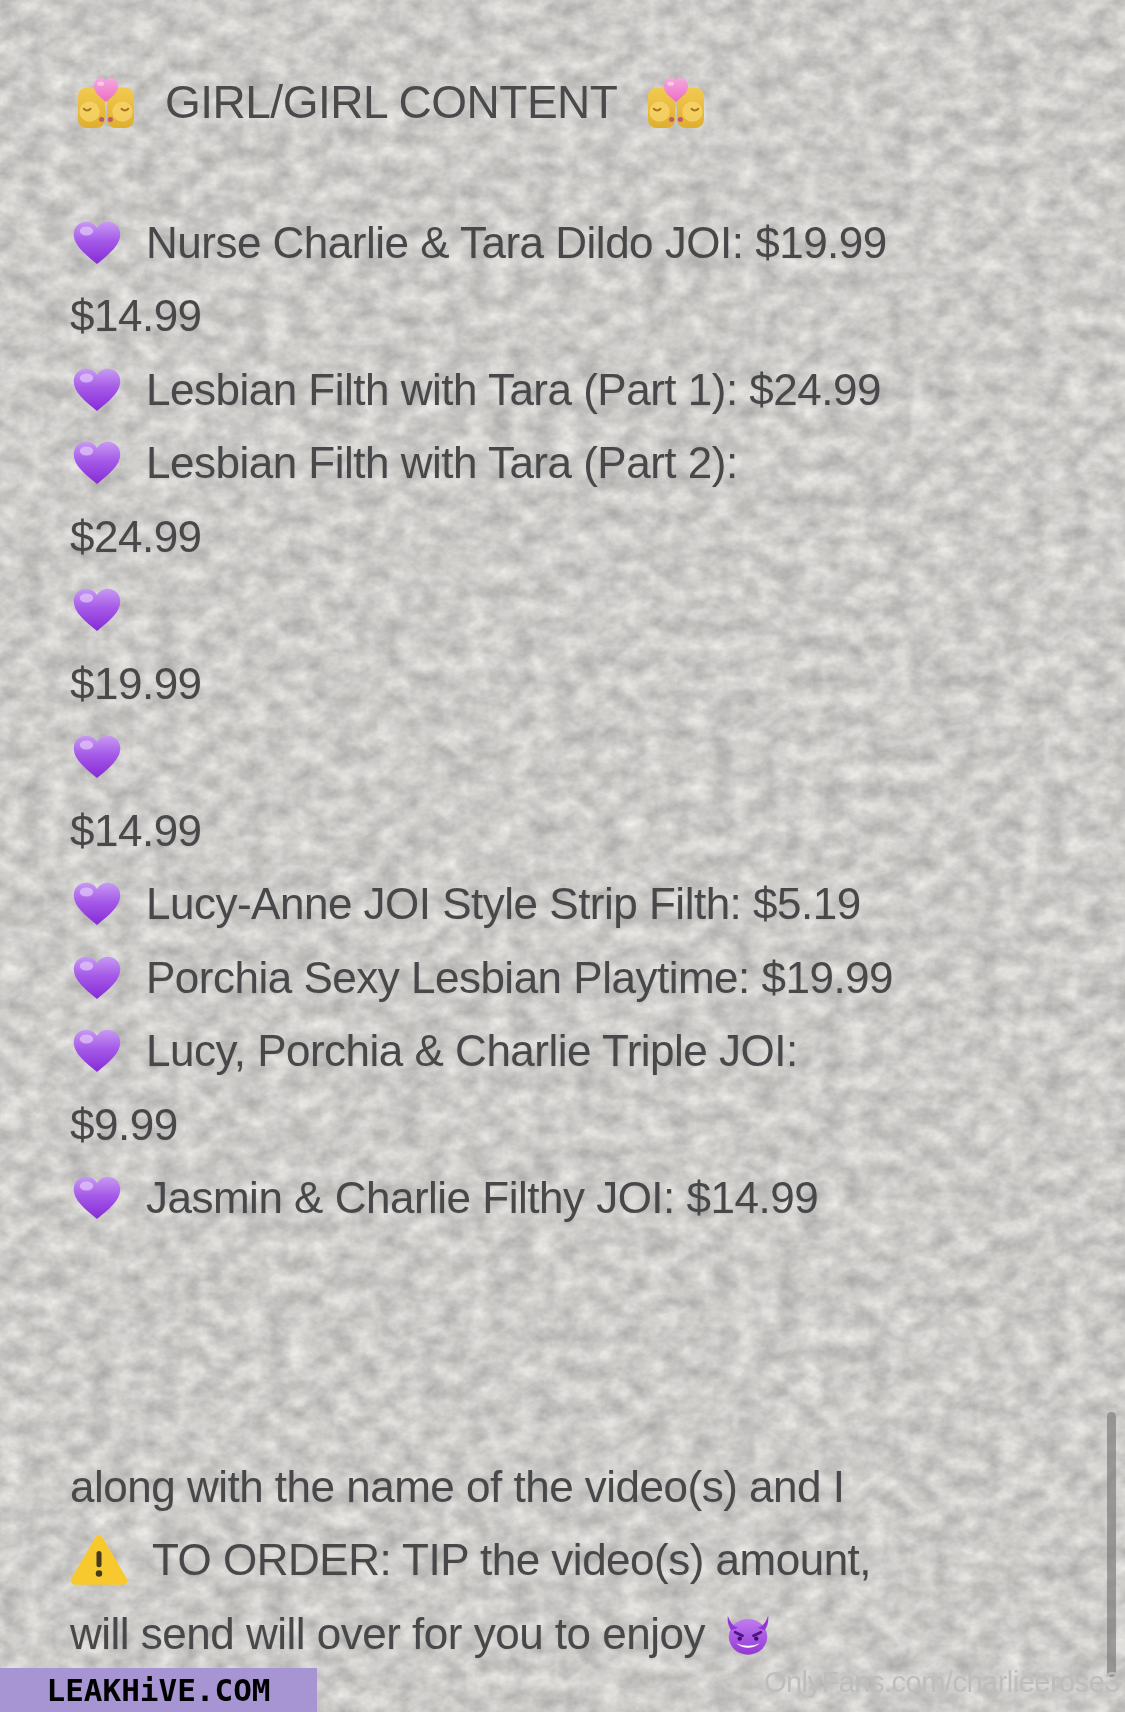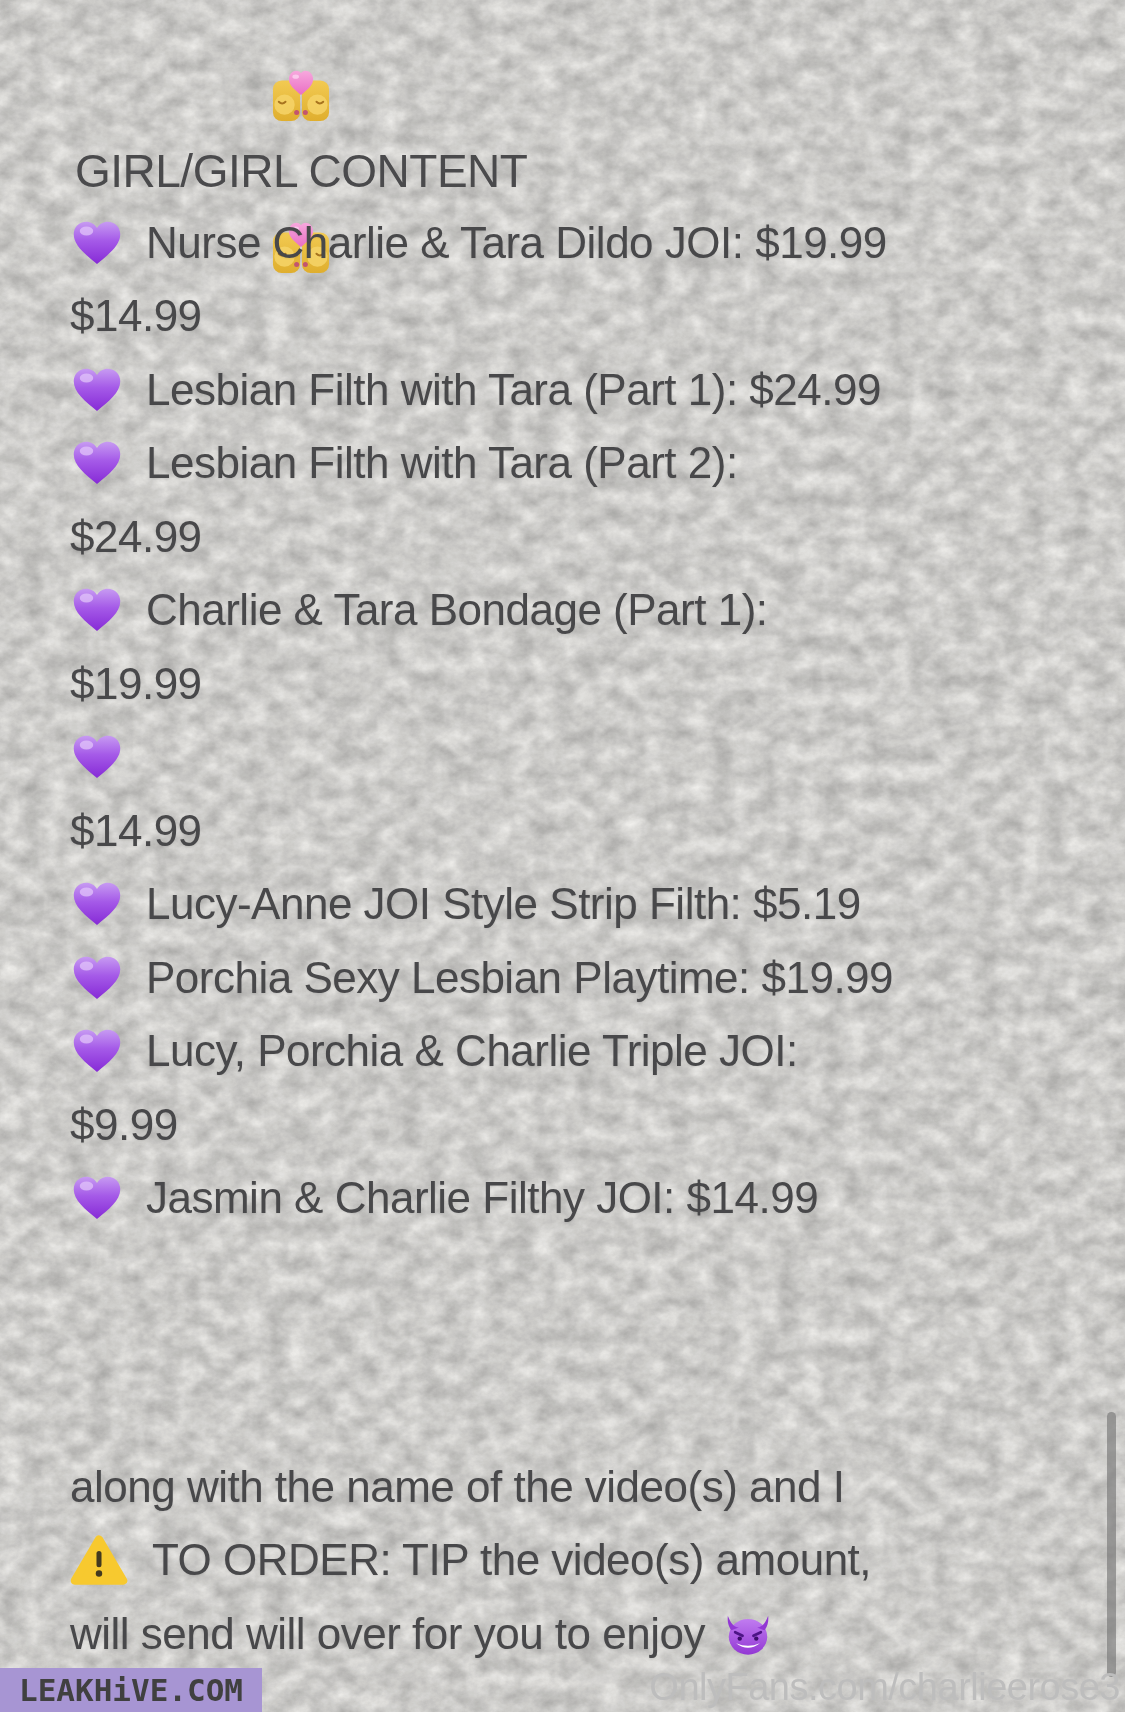--- a/index.html
+++ b/index.html
@@ -9,22 +9,22 @@
     background:#f2f1ee;
     font-family:"Liberation Sans", sans-serif;
     color:#48484a;
     overflow:hidden;
   }
   .texture { position:absolute; left:0; top:0; z-index:0; pointer-events:none; }
   .content { position:absolute; inset:0; z-index:1; letter-spacing:-0.5px; }
 
   .title-row {
     position:absolute; top:66px; left:75px; height:72px;
-    display:flex; align-items:center; gap:20px;
-    font-size:46px; color:#4a4a4c;flex-direction:column;
+    display:flex; align-items:center; gap:28px;
+    font-size:46px; color:#4a4a4c;
   }
   .emoji-kiss { width:62px; height:58px; flex:none; }
 
   .list { position:absolute; top:206px; left:70px; width:1015px; }
   .line {
     height:73.5px; display:flex; align-items:center;
     font-size:44px; white-space:nowrap;
     text-shadow:0 1px 2px rgba(0,0,0,0.07);
   }
   .heart-icon { width:54px; height:48px; margin-right:22px; flex:none; }
@@ -33,29 +33,29 @@
   .note .line { white-space:nowrap; }
   .warning-icon { width:58px; height:52px; margin-right:24px; flex:none; }
   .devil-icon { width:50px; height:44px; margin-left:18px; flex:none; }
 
   .scrollbar-thumb {
     position:absolute; left:1107px; top:1412px; width:9px; height:265px;
     border-radius:5px; background:rgba(115,115,115,0.62); z-index:2;
   }
 
   .leakhive {
-    position:absolute; left:0; bottom:0; width:262px; height:44px; z-index:3;
-    background:#a795d3; color:#404040;
+    position:absolute; left:0; bottom:0; width:317px; height:44px; z-index:3;
+    background:#a795d3; color:#000000;
     font-family:"DejaVu Sans Mono", monospace; font-weight:bold;
     font-size:31px; letter-spacing:0px;
     display:flex; align-items:center; justify-content:center;
   }
   .onlyfans {
     position:absolute; right:5px; top:1666px; z-index:3;
-    font-size:38px; color:#bdbdbd; letter-spacing:-0.5px;text-align:right;
+    font-size:29px; color:#bdbdbd; letter-spacing:-0.5px;text-align:right;
   }
 </style>
 </head>
 <body>
 
 <svg class="texture" width="1125" height="1712" xmlns="http://www.w3.org/2000/svg">
   <filter id="paper" x="0" y="0" width="100%" height="100%">
     <feTurbulence type="fractalNoise" baseFrequency="0.045 0.055" numOctaves="5" seed="11"></feTurbulence>
     <feColorMatrix type="matrix" values="0 0 0 0 0  0 0 0 0 0  0 0 0 0 0  0.9 0 0 0 0"></feColorMatrix>
   </filter>
@@ -150,21 +150,20 @@
         </svg>
       <span>Lesbian Filth with Tara (Part 2):</span>
     </div>
     <div class="line">
       <span>$24.99</span>
     </div>
     <div class="line">
       <svg class="heart-icon">
           <use href="#sym-heart"></use>
         </svg>
-      <span>Charlie &amp; Tara Bondage (Part 1):</span>
     </div>
     <div class="line">
       <span>$19.99</span>
     </div>
     <div class="line">
       <svg class="heart-icon">
           <use href="#sym-heart"></use>
         </svg>
     </div>
     <div class="line">

